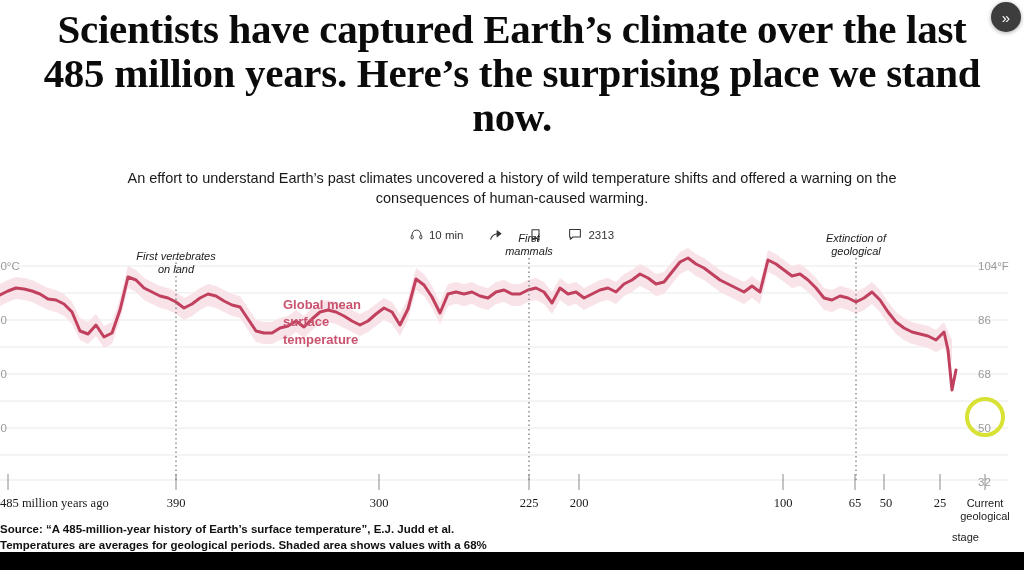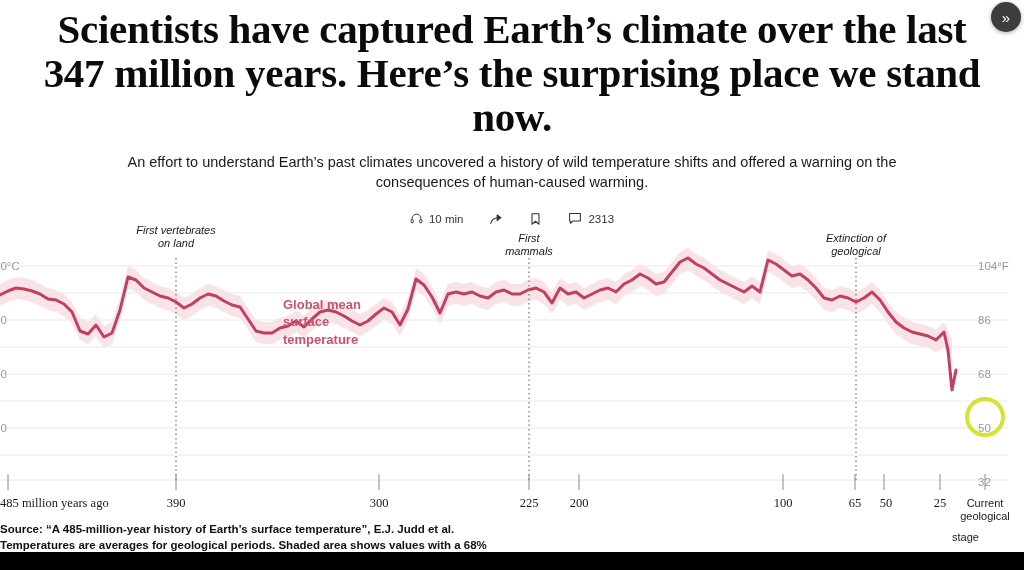--- a/index.html
+++ b/index.html
@@ -34,21 +34,21 @@
     text-align:center;
     margin:4px 40px 0 40px;
     padding-top:4px;
   }
   .summary {
     font-family:"Liberation Sans", sans-serif;
     font-size:14.5px;
     line-height:1.42;
     color:#1a1a1a;
     text-align:center;
-    margin:12px auto 0 auto;
+    margin:28px auto 0 auto;
     max-width:800px;
   }
 
   
   .actionbar {
     display:flex; align-items:center; justify-content:center;
     gap:26px;
     margin-top:19px;
     color:#333;
     font-size:11.5px;
@@ -120,21 +120,21 @@
     background:#000;
   }
 </style>
 </head>
 <body>
 
 <div class="next-btn">
   <span>»</span>
 </div>
 
-<h1 class="headline">Scientists have captured Earth’s climate over the last 347 million years. Here’s the surprising place we stand now.</h1>
+<h1 class="headline">Scientists have captured Earth’s climate over the last 485 million years. Here’s the surprising place we stand now.</h1>
 
 <p class="summary">An effort to understand Earth’s past climates uncovered a history of wild temperature shifts and offered a warning on the consequences of human-caused warming.</p>
 
 <div class="actionbar">
 
   <div class="action">
     <span>
       <svg width="13" height="13" viewBox="0 0 16 16" fill="none" stroke="#333" stroke-width="1.2">
         <path d="M2.6 9.4V8a5.4 5.4 0 0 1 10.8 0v1.4"></path>
         <rect x="1.4" y="9.2" width="2.6" height="4.2" rx="1.2"></rect>
@@ -276,21 +276,21 @@
       <text class="xtick-text" x="579" y="285" text-anchor="middle">200</text>
       <text class="xtick-text" x="783" y="285" text-anchor="middle">100</text>
       <text class="xtick-text" x="855" y="285" text-anchor="middle">65</text>
       <text class="xtick-text" x="886" y="285" text-anchor="middle">50</text>
       <text class="xtick-text" x="940" y="285" text-anchor="middle">25</text>
       <text class="xtick-small" x="985" y="285" text-anchor="middle">Current</text>
       <text class="xtick-small" x="985" y="298" text-anchor="middle">geological</text>
     </g>
   </svg>
 
-  <div class="ann" style="left:116px; top:2px; width:120px;">First vertebrates
+  <div class="ann" style="left:116px; top:28px; width:120px;">First vertebrates
 on land</div>
 
   <div class="ann" style="left:484px; top:10px; width:90px;">First
 mammals</div>
 
   <div class="ann" style="left:796px; top:10px; width:120px;">Extinction of
 geological</div>
 
   <div class="series-label">Global mean
 surface

